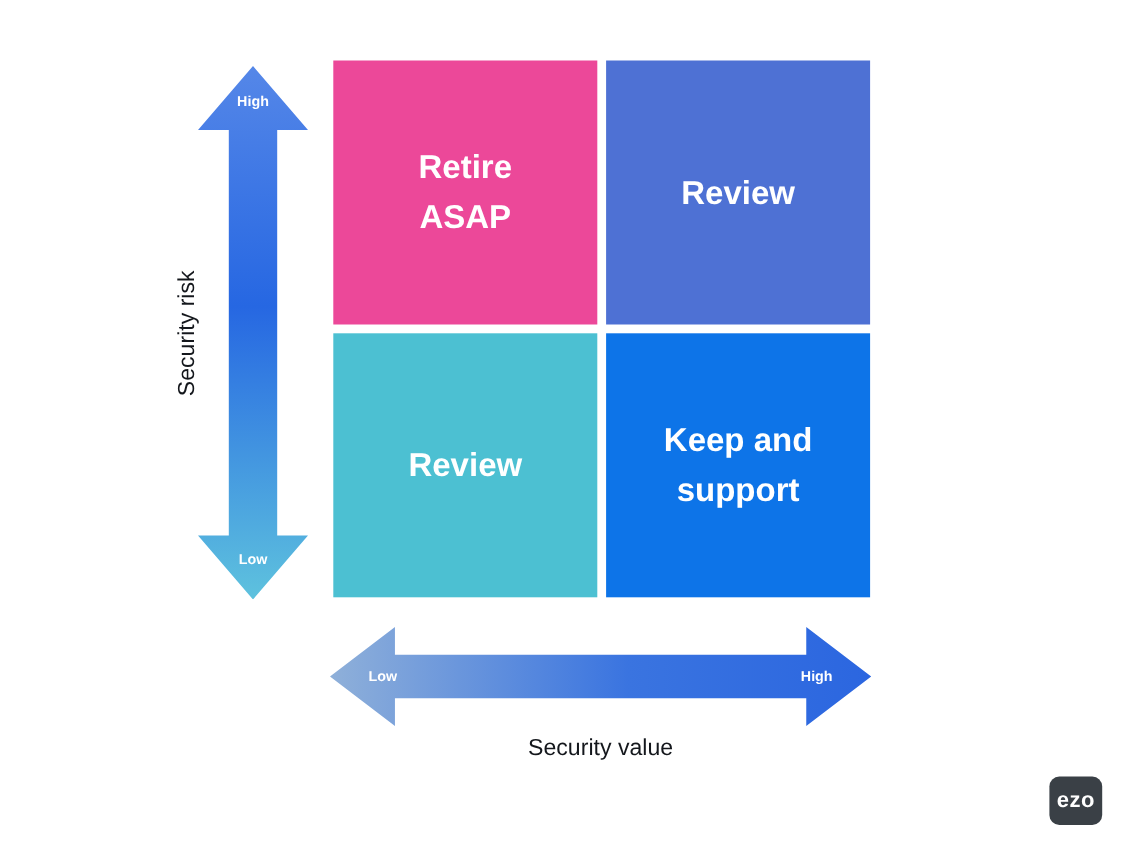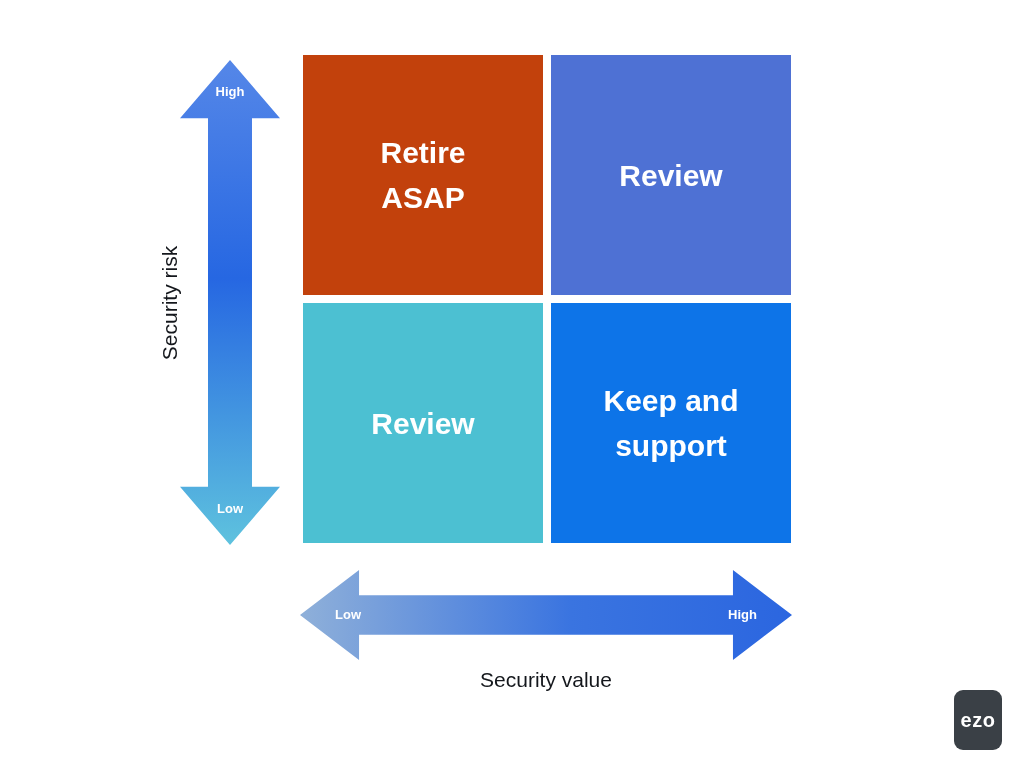--- a/index.html
+++ b/index.html
@@ -74,39 +74,39 @@
     font-size:21px;color:#14171c;
   }
 
   
   .logo{
     position:absolute;
     right:22px;bottom:18px;
     display:flex;align-items:center;gap:7px;
   }
   .logo-badge{
-    width:48px;height:60px;
+    width:48px;height:44px;
     background:#3a4046;border-radius:9px;
     display:flex;align-items:center;justify-content:center;
     color:#ffffff;font-size:20px;font-weight:bold;
     letter-spacing:0.5px;
   }
   .logo-word{
     display:flex;align-items:center;
     font-size:27px;font-weight:600;color:#3a4046;
   }
   .logo-word .accent{color:#2a70e0;}
   .sonar-icon{margin:0 1px;display:inline-flex;}
 </style>
 </head>
 <body>
 
 <div class="canvas">
 
-  <div class="quadrant q-tl" style="background: #c2410c;">
+  <div class="quadrant q-tl" style="background: #ec4899;">
     <span class="q-label">Retire ASAP</span>
   </div>
   <div class="quadrant q-tr" style="background: rgb(78, 113, 212);">
     <span class="q-label">Review</span>
   </div>
   <div class="quadrant q-bl" style="background: rgb(76, 192, 210);">
     <span class="q-label">Review</span>
   </div>
   <div class="quadrant q-br" style="background: rgb(13, 116, 232);">
     <span class="q-label">Keep and support</span>

